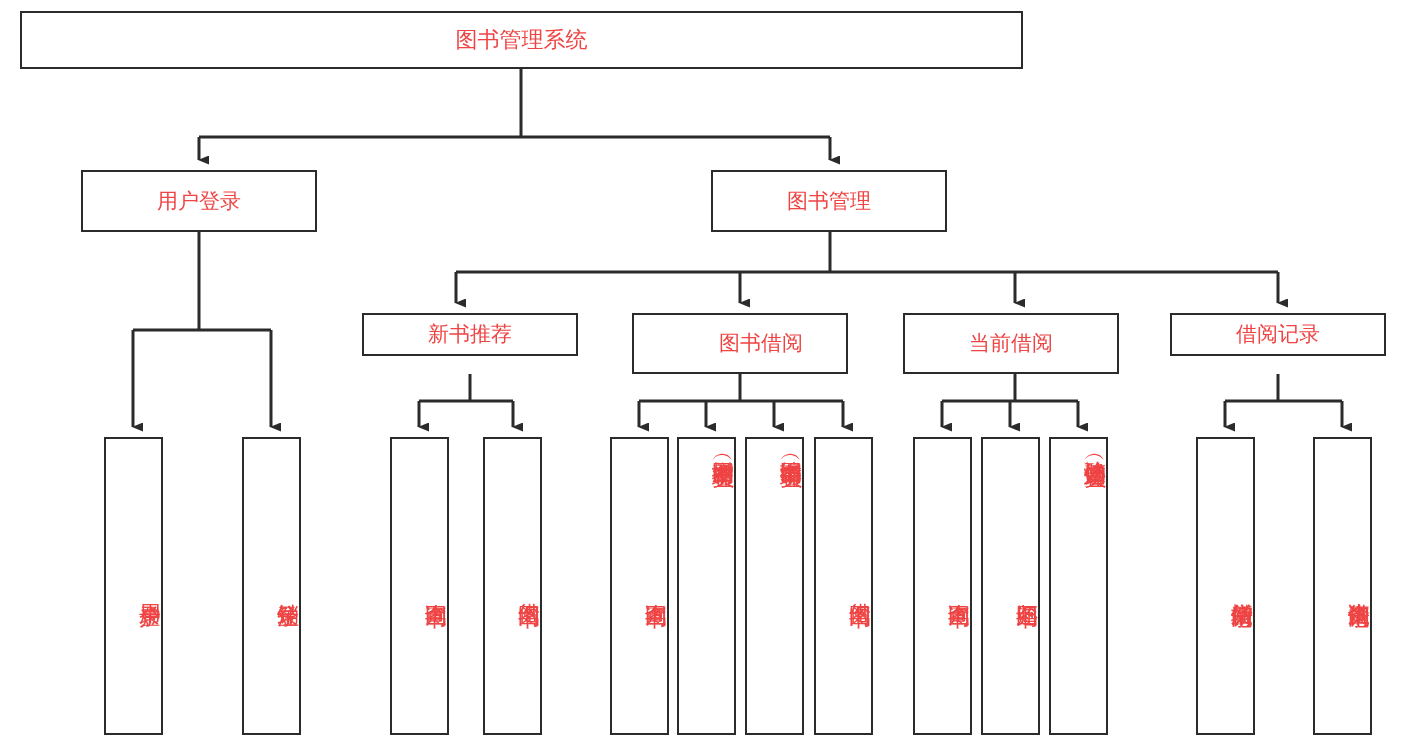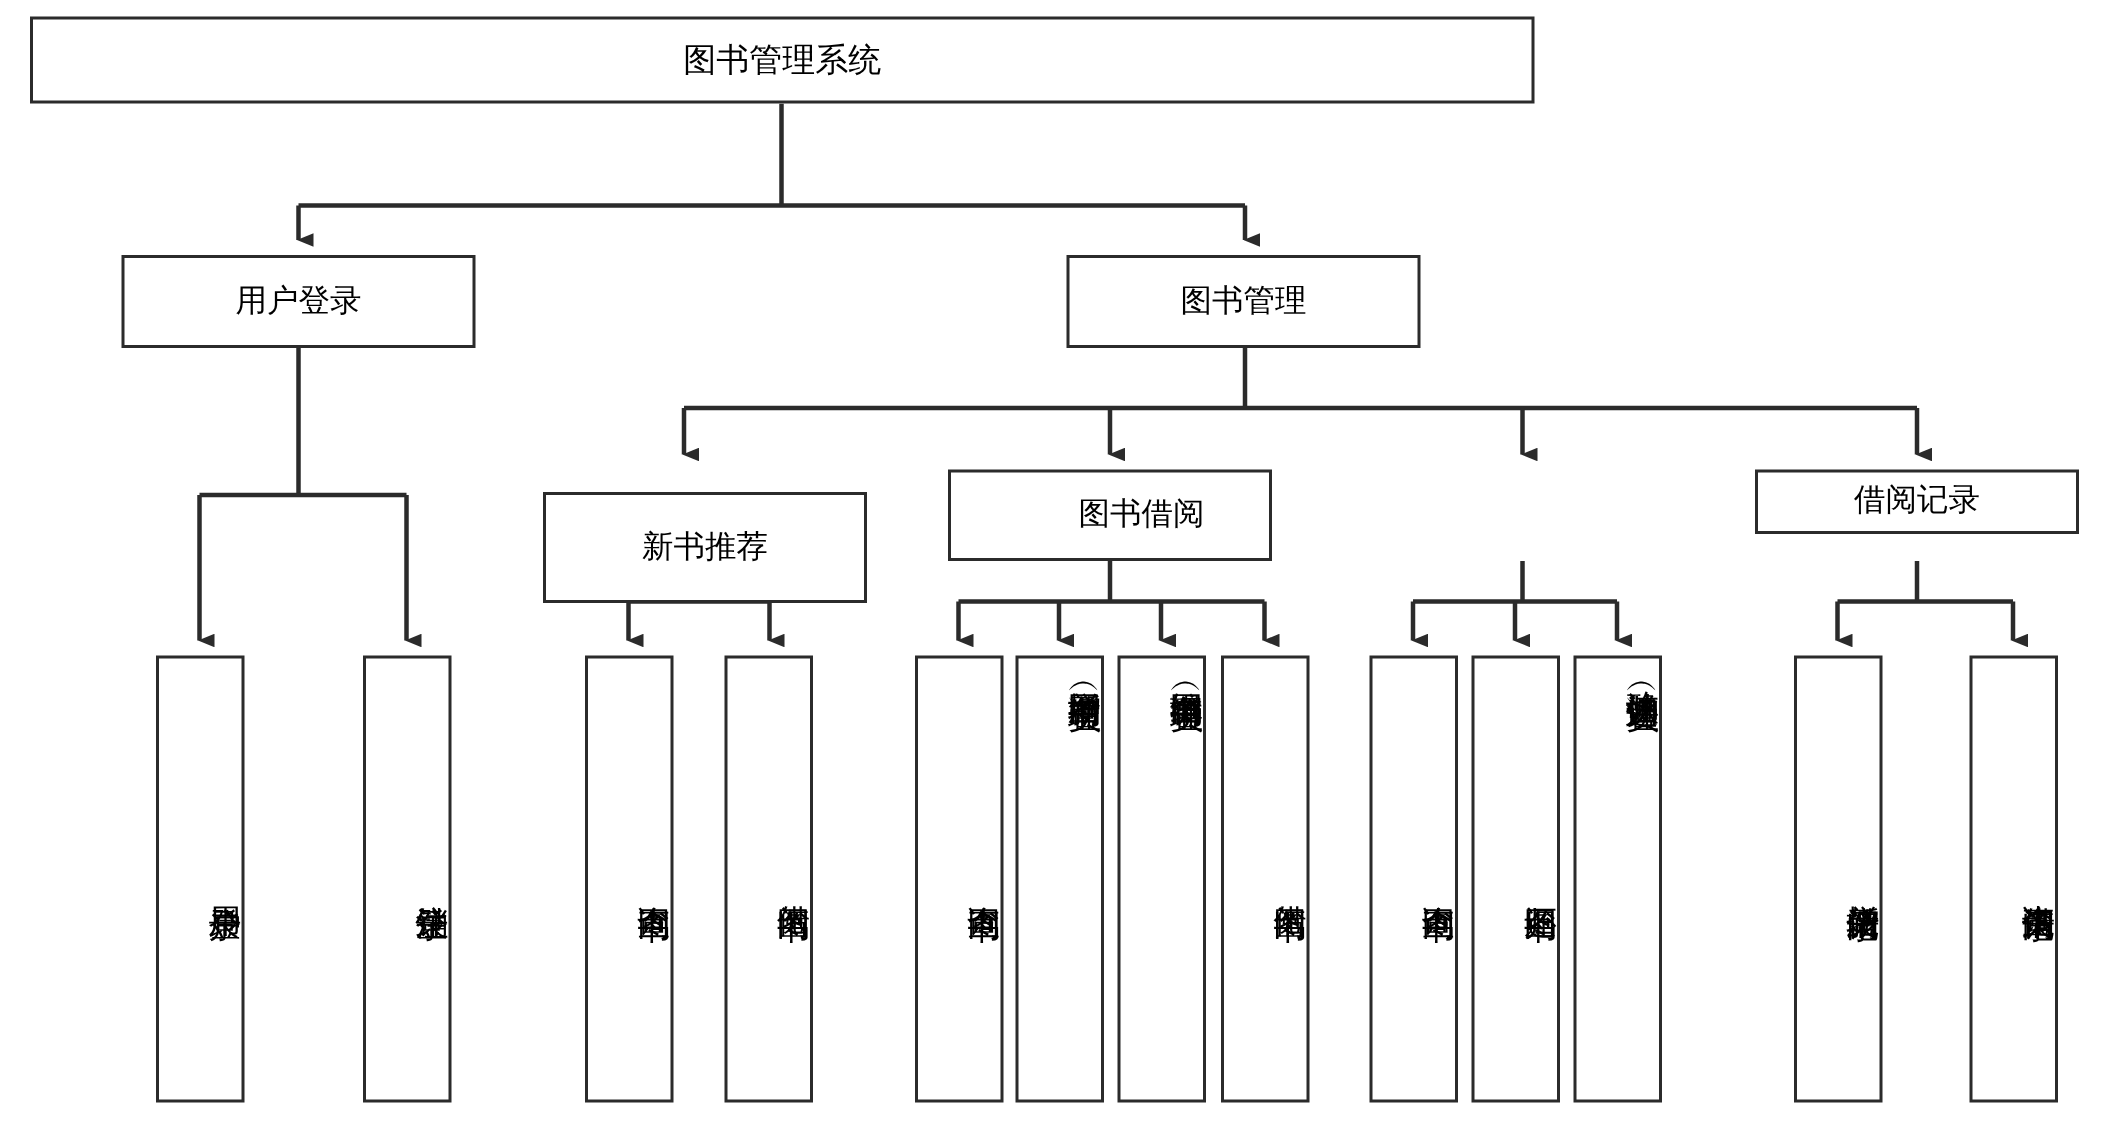--- a/index.html
+++ b/index.html
@@ -25,21 +25,21 @@
     height: 747px;
   }
   .node {
     position: absolute;
     box-sizing: border-box;
     background: #ffffff;
     border: 2px solid #2b2b2b;
     display: flex;
     align-items: center;
     justify-content: center;
-    color: #000000;
+    color: #ef4444;
     z-index: 2;
   }
   .node-label {
     text-align: center;
     line-height: 1.18;
     white-space: nowrap;
   }
   .node.horizontal .node-label {
     font-size: 21px;
   }
@@ -131,26 +131,29 @@
     <span class="node-label">图书管理系统</span>
   </div>
 
   <div class="node horizontal" style="left:81px; top:170px; width:236px; height:62px;">
     <span class="node-label">用户登录</span>
   </div>
   <div class="node horizontal" style="left:711px; top:170px; width:236px; height:62px;">
     <span class="node-label">图书管理</span>
   </div>
 
-  <div class="node horizontal" style="left:362px; top:313px; width:216px; height:74px;margin-top:15px;">
+  <div class="node horizontal" style="left:362px; top:313px; width:216px; height:43px;">
     <span class="node-label">新书推荐</span>
   </div>
   <div class="node horizontal" style="left:632px; top:313px; width:216px; height:61px;padding-left:42px;">
     <span class="node-label">图书借阅</span>
   </div>
+  <div class="node horizontal" style="left:903px; top:313px; width:216px; height:61px;">
+    <span class="node-label">当前借阅</span>
+  </div>
   <div class="node horizontal" style="left:1170px; top:313px; width:216px; height:43px;">
     <span class="node-label">借阅记录</span>
   </div>
 
   <div class="node vertical centered" style="left:104px; top:437px; width:59px; height:298px;">
     <span class="node-label">用户登录</span>
   </div>
   <div class="node vertical centered" style="left:242px; top:437px; width:59px; height:298px;">
     <span class="node-label">注销登录</span>
   </div>

